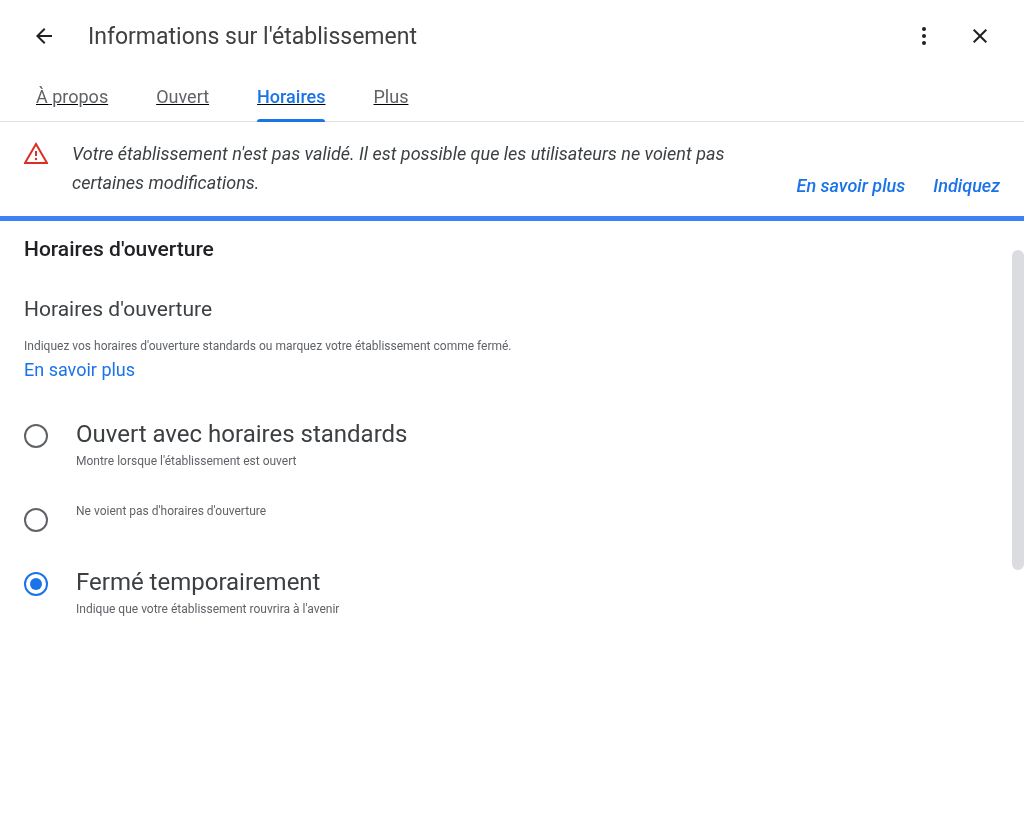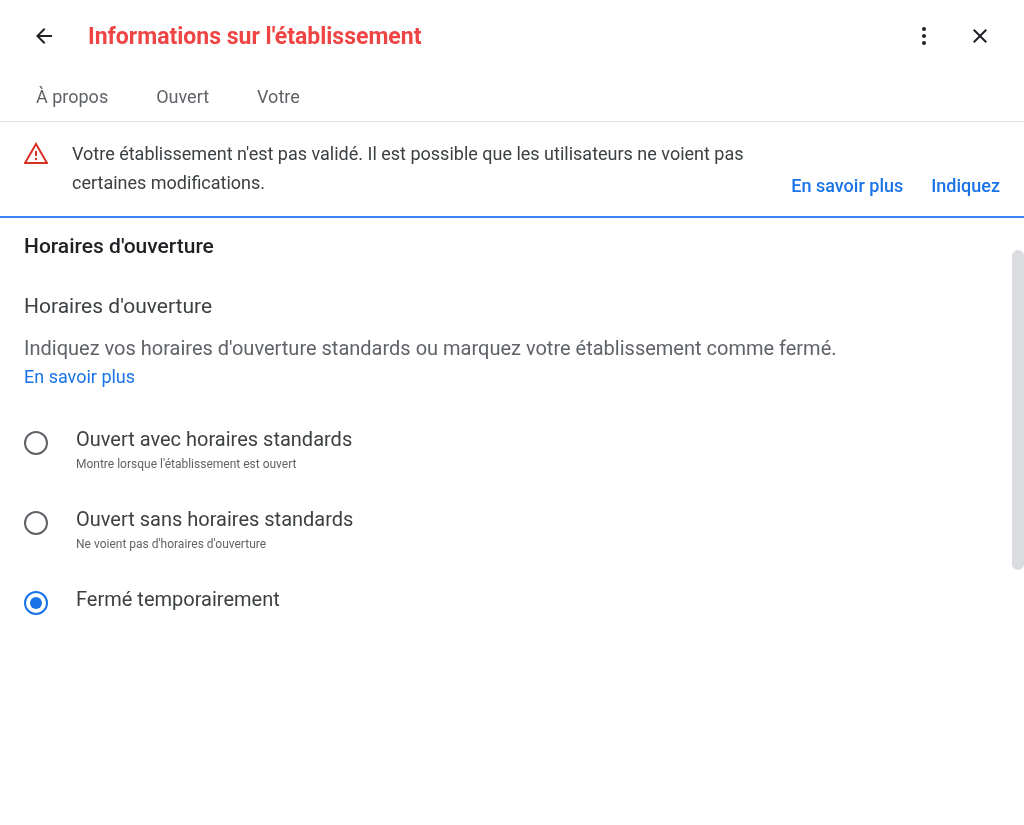--- a/index.html
+++ b/index.html
@@ -26,33 +26,34 @@
       height: 40px;
       display: flex;
       align-items: center;
       justify-content: center;
       cursor: pointer;
       border-radius: 50%;
     }
     .page-title {
       flex: 1;
       font-size: 23px;
-      font-weight: 700;
-      color: #ef4444;
+      font-weight: 400;
+      color: #404040;
     }
     .header-right {
       display: flex;
       align-items: center;
       gap: 16px;
     }
     .tabs {
       display: flex;
       padding: 0 12px;
       border-bottom: 1px solid #e0e0e0;
       gap: 0;
+      text-decoration: underline;
     }
     .tab {
       padding: 14px 24px;
       font-size: 18px;
       color: #5f6368;
       cursor: pointer;
       position: relative;
       font-weight: 400;
     }
     .tab.active {
@@ -67,21 +68,22 @@
       right: 24px;
       height: 3px;
       background: #1a73e8;
       border-radius: 3px 3px 0 0;
     }
     .alert-bar {
       display: flex;
       align-items: flex-start;
       padding: 18px 24px;
       gap: 24px;
-      border-bottom: 2px solid #3b82f6;
+      border-bottom: 5px solid #3b82f6;
+      font-style: italic;
     }
     .alert-icon {
       flex-shrink: 0;
       margin-top: 2px;
     }
     .alert-text {
       flex: 1;
       font-size: 18px;
       color: #3c4043;
       line-height: 1.6;
@@ -110,21 +112,21 @@
       color: #202124;
       margin-bottom: 36px;
     }
     .subsection-title {
       font-size: 21px;
       font-weight: 400;
       color: #3c4043;
       margin-bottom: 18px;
     }
     .subsection-desc {
-      font-size: 20px;
+      font-size: 12px;
       color: #5f6368;
       margin-bottom: 6px;
     }
     .learn-more {
       color: #1a73e8;
       font-size: 18px;
       cursor: pointer;
       display: inline-block;
       margin-bottom: 40px;
     }
@@ -159,21 +161,21 @@
       height: 12px;
       background: #1a73e8;
       border-radius: 50%;
     }
     .radio-content {
       display: flex;
       flex-direction: column;
       gap: 6px;
     }
     .radio-label {
-      font-size: 20px;
+      font-size: 24px;
       color: #3c4043;
     }
     .radio-desc {
       font-size: 12px;
       color: #5f6368;
     }
     .scrollbar {
       position: absolute;
       right: 0;
       top: 250px;
@@ -205,21 +207,22 @@
       <svg width="24" height="24" viewBox="0 0 24 24" fill="#202124">
         <path d="M19 6.41L17.59 5 12 10.59 6.41 5 5 6.41 10.59 12 5 17.59 6.41 19 12 13.41 17.59 19 19 17.59 13.41 12z"></path>
       </svg>
     </div>
   </div>
 </div>
 
 <div class="tabs">
   <div class="tab">À propos</div>
   <div class="tab">Ouvert</div>
-  <div class="tab">Votre</div>
+  <div class="tab active">Horaires</div>
+  <div class="tab">Plus</div>
 </div>
 
 <div class="alert-bar">
   <div class="alert-icon">
     <svg width="24" height="24" viewBox="0 0 24 24">
       <path d="M12 2L1 21h22L12 2z" fill="none" stroke="#d93025" stroke-width="2"></path>
       <path d="M12 9v5" stroke="#d93025" stroke-width="2"></path>
       <circle cx="12" cy="17" r="1.2" fill="#d93025"></circle>
     </svg>
   </div>
@@ -240,26 +243,26 @@
     <div class="radio-item">
       <div class="radio-circle"></div>
       <div class="radio-content">
         <div class="radio-label">Ouvert avec horaires standards</div>
         <div class="radio-desc">Montre lorsque l'établissement est ouvert</div>
       </div>
     </div>
     <div class="radio-item">
       <div class="radio-circle"></div>
       <div class="radio-content">
-        <div class="radio-label">Ouvert sans horaires standards</div>
         <div class="radio-desc">Ne voient pas d'horaires d'ouverture</div>
       </div>
     </div>
     <div class="radio-item">
       <div class="radio-circle selected"></div>
       <div class="radio-content">
         <div class="radio-label">Fermé temporairement</div>
+        <div class="radio-desc">Indique que votre établissement rouvrira à l'avenir</div>
       </div>
     </div>
   </div>
 </div>
 
 <div class="scrollbar"></div>
 
 </body></html>

